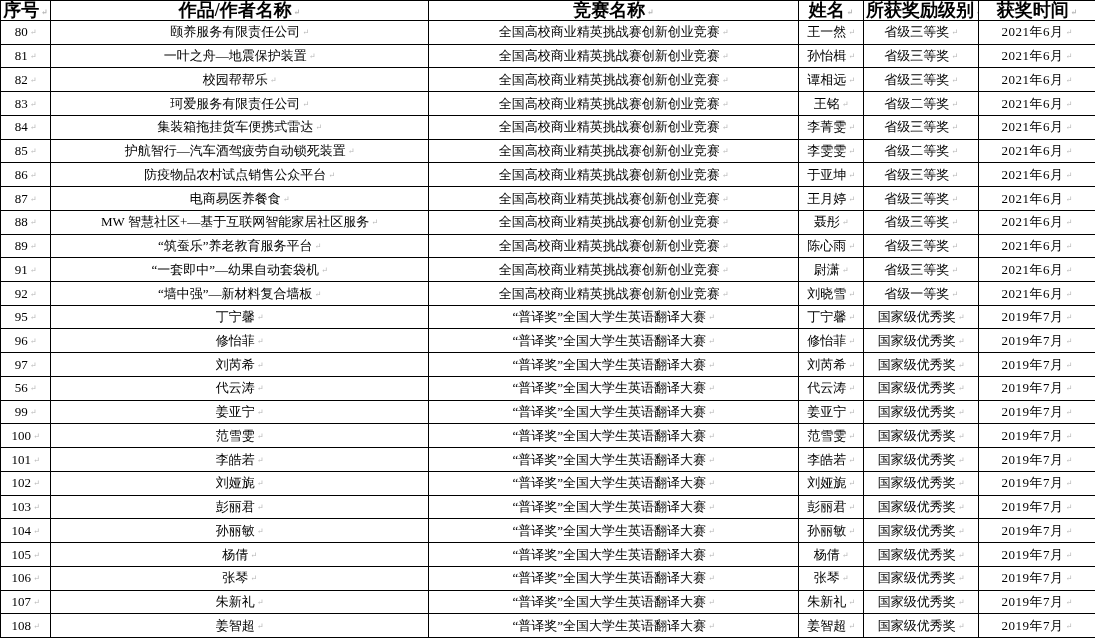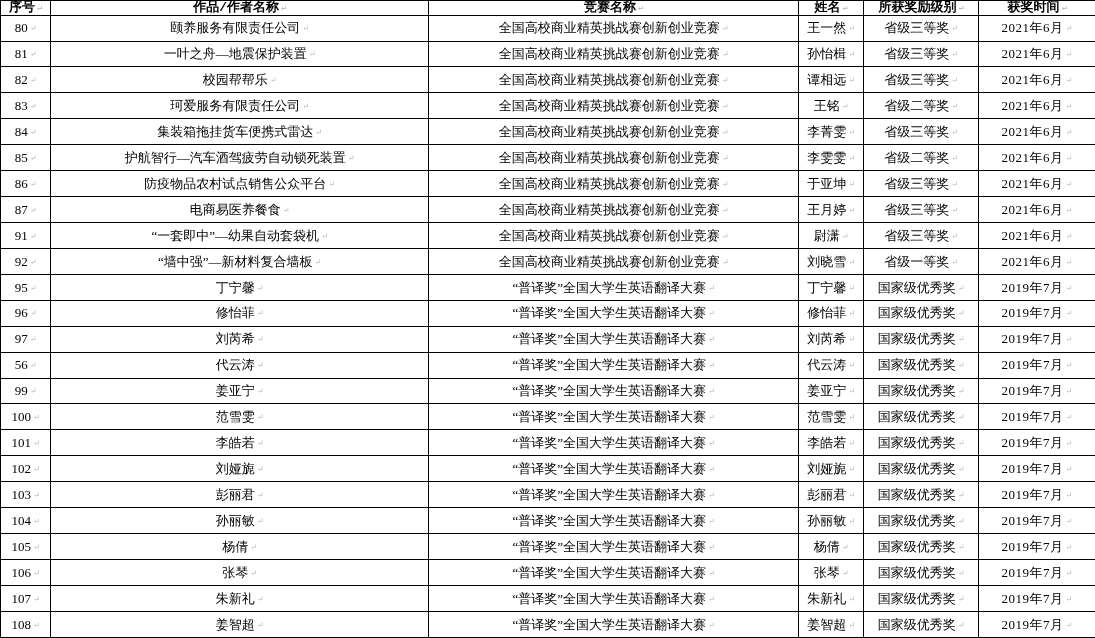--- a/index.html
+++ b/index.html
@@ -16,23 +16,22 @@
     text-align:center;
     vertical-align:middle;
     padding:0 2px;
     font-size:13px;
     line-height:1.05;
     overflow:hidden;
     white-space:nowrap;
   }
   table.awards th{
     font-weight:bold;
-    font-size:13px;
+    font-size:18px;
     letter-spacing:0px;
-    font-family:Liberation Mono, monospace;
   }
   
   table.awards th::after, table.awards td::after{
     content:"\21B5";
     color:#b5b5b5;
     font-size:8px;
     margin-left:2px;
     vertical-align:1px;
   }
   td.c-no{font-size:13px;}
@@ -120,20 +119,36 @@
         </tr>
         <tr>
           <td class="c-no">87</td>
           <td class="c-work">电商易医养餐食</td>
           <td class="c-competition">全国高校商业精英挑战赛创新创业竞赛</td>
           <td class="c-name">王月婷</td>
           <td class="c-level">省级三等奖</td>
           <td class="c-date">2021年6月</td>
         </tr>
         <tr>
+          <td class="c-no">88</td>
+          <td class="c-work">MW 智慧社区+—基于互联网智能家居社区服务</td>
+          <td class="c-competition">全国高校商业精英挑战赛创新创业竞赛</td>
+          <td class="c-name">聂彤</td>
+          <td class="c-level">省级三等奖</td>
+          <td class="c-date">2021年6月</td>
+        </tr>
+        <tr>
+          <td class="c-no">89</td>
+          <td class="c-work">“筑蚕乐”养老教育服务平台</td>
+          <td class="c-competition">全国高校商业精英挑战赛创新创业竞赛</td>
+          <td class="c-name">陈心雨</td>
+          <td class="c-level">省级三等奖</td>
+          <td class="c-date">2021年6月</td>
+        </tr>
+        <tr>
           <td class="c-no">91</td>
           <td class="c-work">“一套即中”—幼果自动套袋机</td>
           <td class="c-competition">全国高校商业精英挑战赛创新创业竞赛</td>
           <td class="c-name">尉潇</td>
           <td class="c-level">省级三等奖</td>
           <td class="c-date">2021年6月</td>
         </tr>
         <tr>
           <td class="c-no">92</td>
           <td class="c-work">“墙中强”—新材料复合墙板</td>

